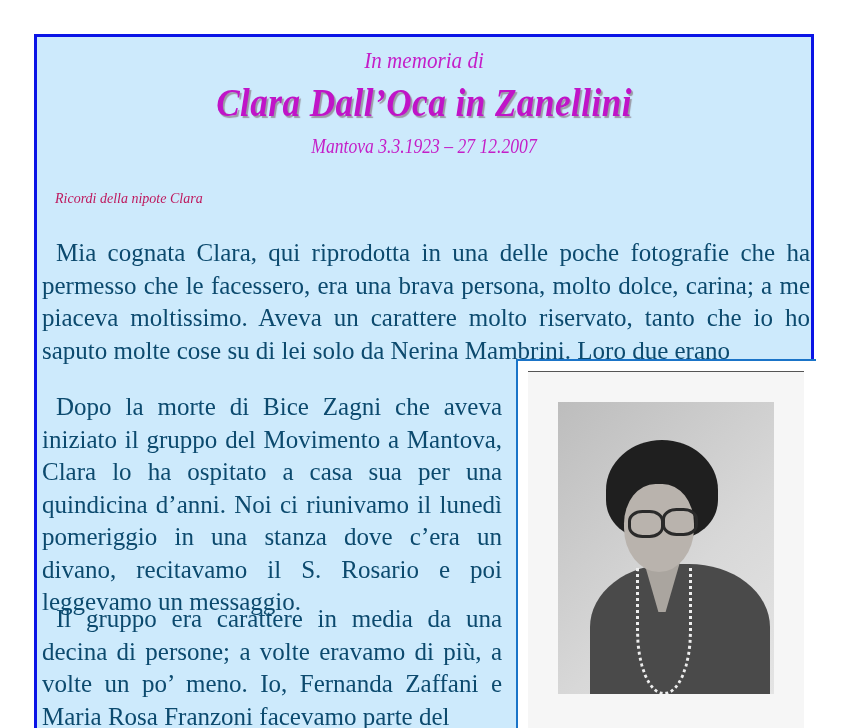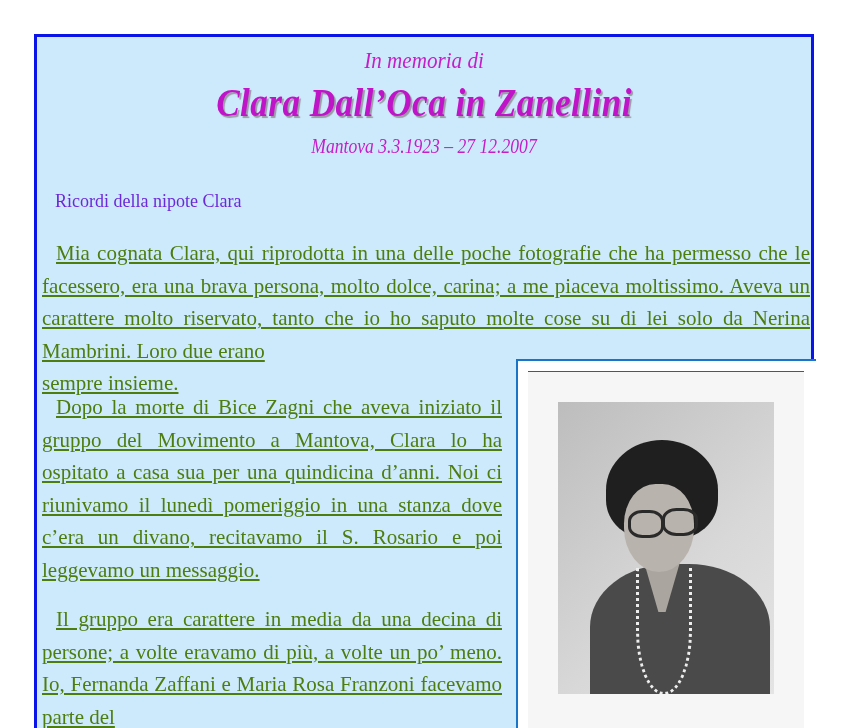--- a/index.html
+++ b/index.html
@@ -1,22 +1,22 @@
 <!DOCTYPE html>
 <html><head>
 <meta charset="utf-8">
 <style>
   html, body { margin:0; padding:0; }
   body { width:850px; height:728px; background:#ffffff; position:relative; overflow:hidden; font-family:"Liberation Serif", serif; }
   .frame { position:absolute; left:34px; top:34px; width:780px; height:700px; background:#cdeafc; border:3px solid #0a14e6; border-bottom:none; box-sizing:border-box; }
   .subtitle { position:absolute; top:10px; left:0; width:100%; text-align:center; font-style:italic; font-size:24px; color:#c41ec8; transform:scaleX(0.88); }
   .title { position:absolute; top:42px; left:0; width:100%; text-align:center; font-style:italic; font-weight:bold; font-size:40px; color:#c014c8; text-shadow:2px 2px 1px #9a9aa6; letter-spacing:0.5px; transform:scaleX(0.88); }
   .dates { position:absolute; top:98px; left:0; width:100%; text-align:center; font-style:italic; font-size:20px; color:#c41ec8; transform:scaleX(0.88); }
-  .section { position:absolute; left:18px; top:154px; font-size:18px; color:#6d28d9; }
-  .para { position:absolute; font-size:21px; line-height:32.5px; color:#4d7c0f; text-align:justify;text-decoration:underline; }
+  .section { position:absolute; left:18px; top:154px; font-style:italic; font-size:14px; color:#be185d; }
+  .para { position:absolute; font-size:25px; line-height:32.5px; color:#0c4a6e; text-align:justify; }
   .p1 { left:5px; top:200px; width:768px; }
   .p1-tail { left:5px; top:330px; }
   .p2 { left:5px; top:354px; width:460px; }
   .p3 { left:5px; top:566px; width:460px; }
   .indent { display:inline-block; width:14px; }
   .photo-box { position:absolute; left:479px; top:322px; width:300px; height:380px; background:#ffffff; border:2px solid #1a74c8; border-right:none; border-bottom:none; box-sizing:border-box; }
   .photo-card { position:absolute; left:10px; top:10px; width:276px; height:370px; background:#f6f6f6; border-top:1px solid #555; }
   .photo { position:absolute; left:30px; top:30px; width:216px; height:292px; background:linear-gradient(135deg,#bdbdbd,#d8d8d8 60%,#e4e4e4); overflow:hidden; }
   .hair { position:absolute; left:48px; top:38px; width:112px; height:100px; border-radius:50% 50% 40% 40%; background:#1f1f1f; }
   .face { position:absolute; left:66px; top:82px; width:70px; height:88px; border-radius:45% 45% 50% 50%; background:#b9b3ad; }
@@ -30,21 +30,20 @@
 <body>
 
 <div class="frame">
   <div class="subtitle">In memoria di</div>
   <div class="title">Clara Dall’Oca in Zanellini</div>
   <div class="dates">Mantova 3.3.1923 – 27 12.2007</div>
 
   <div class="section">Ricordi della nipote Clara</div>
 
   <div class="para p1"><span class="indent"></span><span>Mia cognata Clara, qui riprodotta in una delle poche fotografie che ha permesso che le facessero, era una brava persona, molto dolce, carina; a me piaceva moltissimo. Aveva un carattere molto riservato, tanto che io ho saputo molte cose su di lei solo da Nerina Mambrini. Loro due erano</span></div>
-  <div class="para p1-tail">sempre insieme.</div>
 
   <div class="para p2"><span class="indent"></span><span>Dopo la morte di Bice Zagni che aveva iniziato il gruppo del Movimento a Mantova, Clara lo ha ospitato a casa sua per una quindicina d’anni. Noi ci riunivamo il lunedì pomeriggio in una stanza dove c’era un divano, recitavamo il S. Rosario e poi leggevamo un messaggio.</span></div>
 
   <div class="para p3"><span class="indent"></span><span>Il gruppo era carattere in media da una decina di persone; a volte eravamo di più, a volte un po’ meno. Io, Fernanda Zaffani e Maria Rosa Franzoni facevamo parte del</span></div>
 
   <div class="photo-box">
     <div class="photo-card">
       <div class="photo" title="Black and white portrait of Clara Dall’Oca with glasses and pearl necklace">
         <div class="body"></div>
         <div class="neck"></div>

